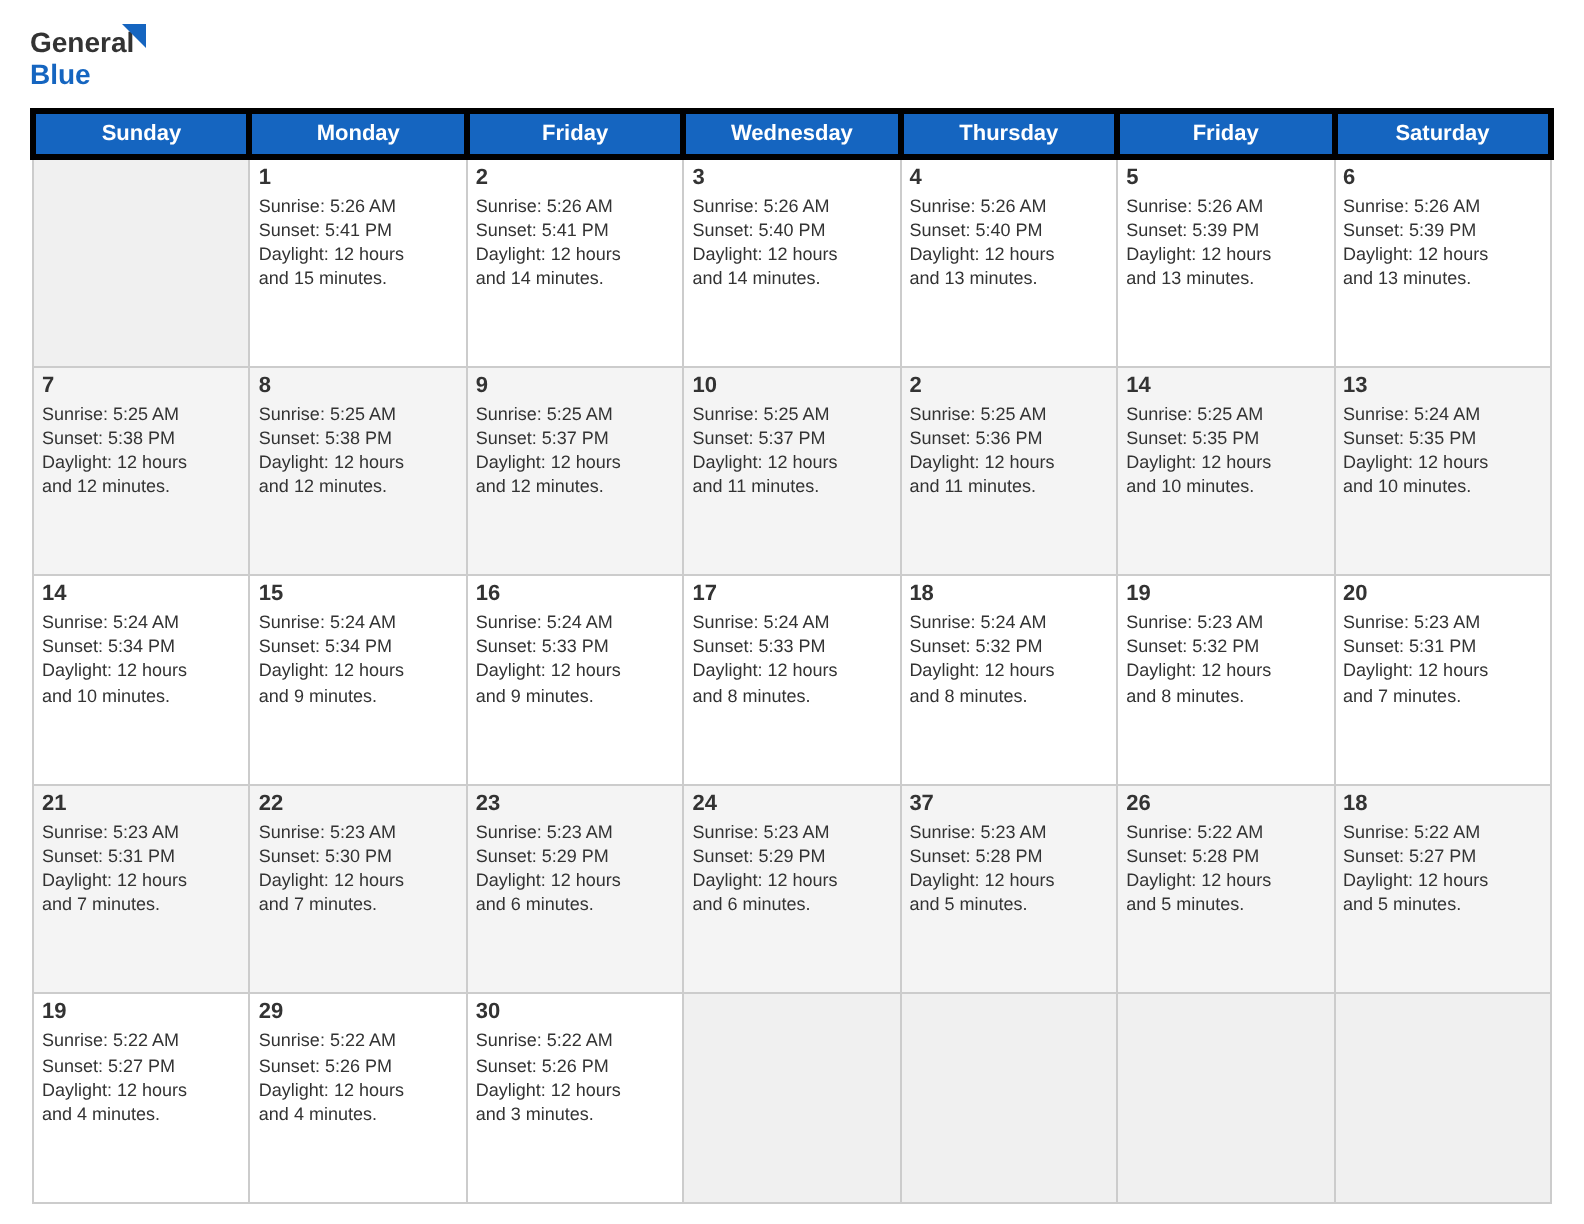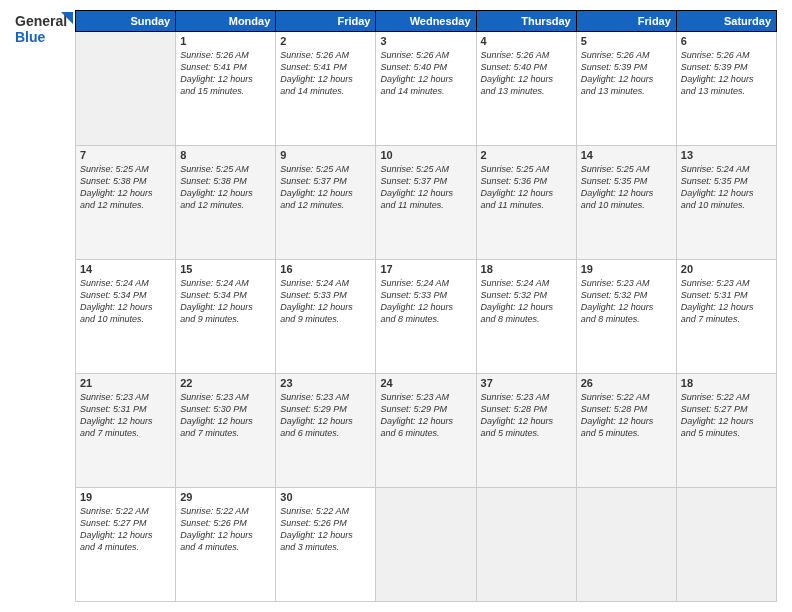--- a/index.html
+++ b/index.html
@@ -8,21 +8,21 @@
       height: 612px;
       font-family: Arial, sans-serif;
       background: #fff;
       overflow: hidden;
     }
     .page {
       width: 792px;
       height: 612px;
       padding: 10px 15px;
       display: flex;
-      flex-direction: row;
+      flex-direction: column;
     }
     .header {
       display: flex;
       justify-content: space-between;
       align-items: flex-start;
       margin-bottom: 8px;
     }
     .logo {
       display: flex;
       align-items: center;
@@ -42,45 +42,44 @@
     }
     .calendar {
       width: 100%;
       border-collapse: collapse;
       flex: 1;
       font-size: 10px;
     }
     .calendar thead th {
       background: #1565c0;
       color: #fff;
-      text-align: right;
+      text-align: center;
       padding: 4px 5px;
       font-size: 11px;
       font-weight: bold;
-      border: 1px solid #000000;
+      border: 3px solid #000000;
     }
     .calendar tbody td {
       border: 1px solid #ccc;
       vertical-align: top;
       padding: 3px 4px;
       width: calc(100%/7);
       height: 88px;
     }
     .day-num {
       font-weight: bold;
       font-size: 11px;
       color: #333;
       display: block;
       margin-bottom: 2px;
     }
     .day-info {
       font-size: 9px;
       color: #333;
       line-height: 1.35;
-      font-style: italic;
     }
     .empty-cell {
       background: #f9f9f9;
     }
     tbody tr:nth-child(odd) td {
       background: #fff;
     }
     tbody tr:nth-child(even) td {
       background: #f4f4f4;
     }

